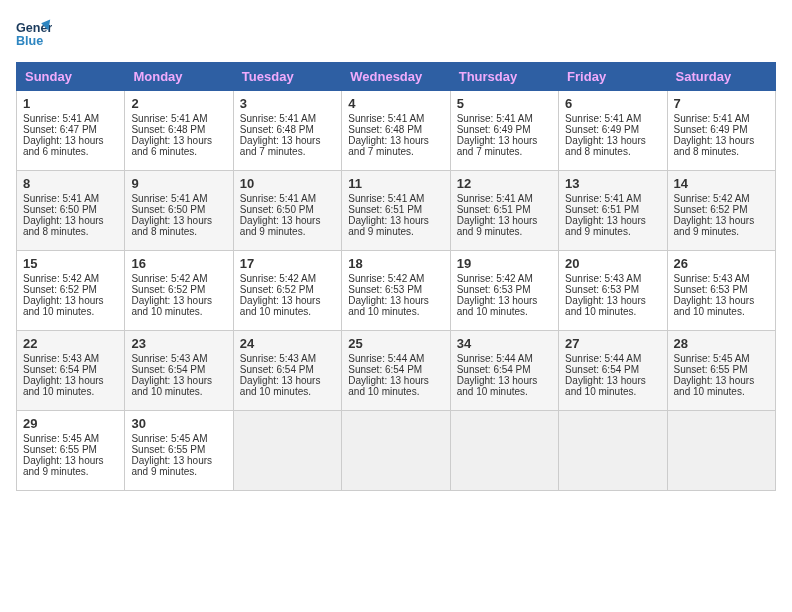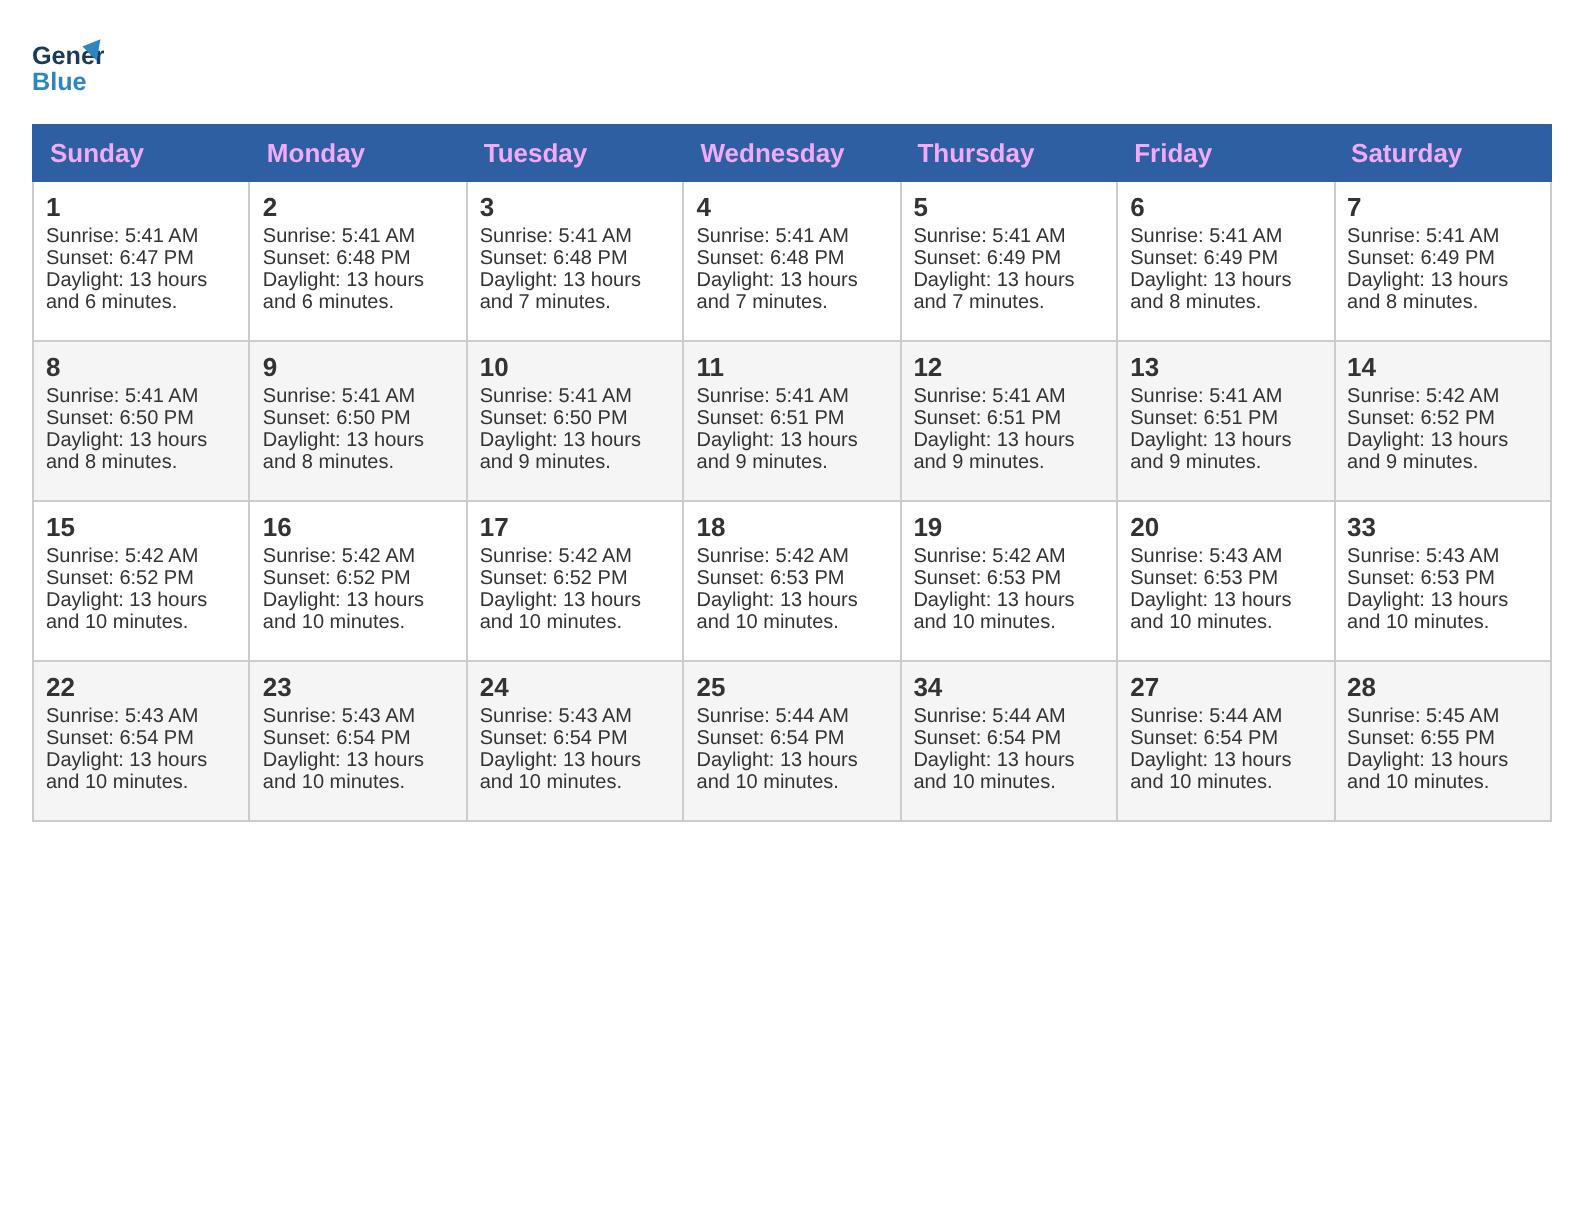--- a/index.html
+++ b/index.html
@@ -121,25 +121,34 @@
         <td><span class="day-num">13</span>Sunrise: 5:41 AM<br>Sunset: 6:51 PM<br>Daylight: 13 hours and 9 minutes.</td>
         <td><span class="day-num">14</span>Sunrise: 5:42 AM<br>Sunset: 6:52 PM<br>Daylight: 13 hours and 9 minutes.</td>
       </tr>
       <tr>
         <td><span class="day-num">15</span>Sunrise: 5:42 AM<br>Sunset: 6:52 PM<br>Daylight: 13 hours and 10 minutes.</td>
         <td><span class="day-num">16</span>Sunrise: 5:42 AM<br>Sunset: 6:52 PM<br>Daylight: 13 hours and 10 minutes.</td>
         <td><span class="day-num">17</span>Sunrise: 5:42 AM<br>Sunset: 6:52 PM<br>Daylight: 13 hours and 10 minutes.</td>
         <td><span class="day-num">18</span>Sunrise: 5:42 AM<br>Sunset: 6:53 PM<br>Daylight: 13 hours and 10 minutes.</td>
         <td><span class="day-num">19</span>Sunrise: 5:42 AM<br>Sunset: 6:53 PM<br>Daylight: 13 hours and 10 minutes.</td>
         <td><span class="day-num">20</span>Sunrise: 5:43 AM<br>Sunset: 6:53 PM<br>Daylight: 13 hours and 10 minutes.</td>
-        <td><span class="day-num">33</span>Sunrise: 5:43 AM<br>Sunset: 6:53 PM<br>Daylight: 13 hours and 10 minutes.</td>
+        <td><span class="day-num">26</span>Sunrise: 5:43 AM<br>Sunset: 6:53 PM<br>Daylight: 13 hours and 10 minutes.</td>
       </tr>
       <tr class="row-shaded">
         <td><span class="day-num">22</span>Sunrise: 5:43 AM<br>Sunset: 6:54 PM<br>Daylight: 13 hours and 10 minutes.</td>
         <td><span class="day-num">23</span>Sunrise: 5:43 AM<br>Sunset: 6:54 PM<br>Daylight: 13 hours and 10 minutes.</td>
         <td><span class="day-num">24</span>Sunrise: 5:43 AM<br>Sunset: 6:54 PM<br>Daylight: 13 hours and 10 minutes.</td>
         <td><span class="day-num">25</span>Sunrise: 5:44 AM<br>Sunset: 6:54 PM<br>Daylight: 13 hours and 10 minutes.</td>
         <td><span class="day-num">34</span>Sunrise: 5:44 AM<br>Sunset: 6:54 PM<br>Daylight: 13 hours and 10 minutes.</td>
         <td><span class="day-num">27</span>Sunrise: 5:44 AM<br>Sunset: 6:54 PM<br>Daylight: 13 hours and 10 minutes.</td>
         <td><span class="day-num">28</span>Sunrise: 5:45 AM<br>Sunset: 6:55 PM<br>Daylight: 13 hours and 10 minutes.</td>
       </tr>
+      <tr>
+        <td><span class="day-num">29</span>Sunrise: 5:45 AM<br>Sunset: 6:55 PM<br>Daylight: 13 hours and 9 minutes.</td>
+        <td><span class="day-num">30</span>Sunrise: 5:45 AM<br>Sunset: 6:55 PM<br>Daylight: 13 hours and 9 minutes.</td>
+        <td class="empty"></td>
+        <td class="empty"></td>
+        <td class="empty"></td>
+        <td class="empty"></td>
+        <td class="empty"></td>
+      </tr>
     </tbody>
 </table>
 
 </body></html>

